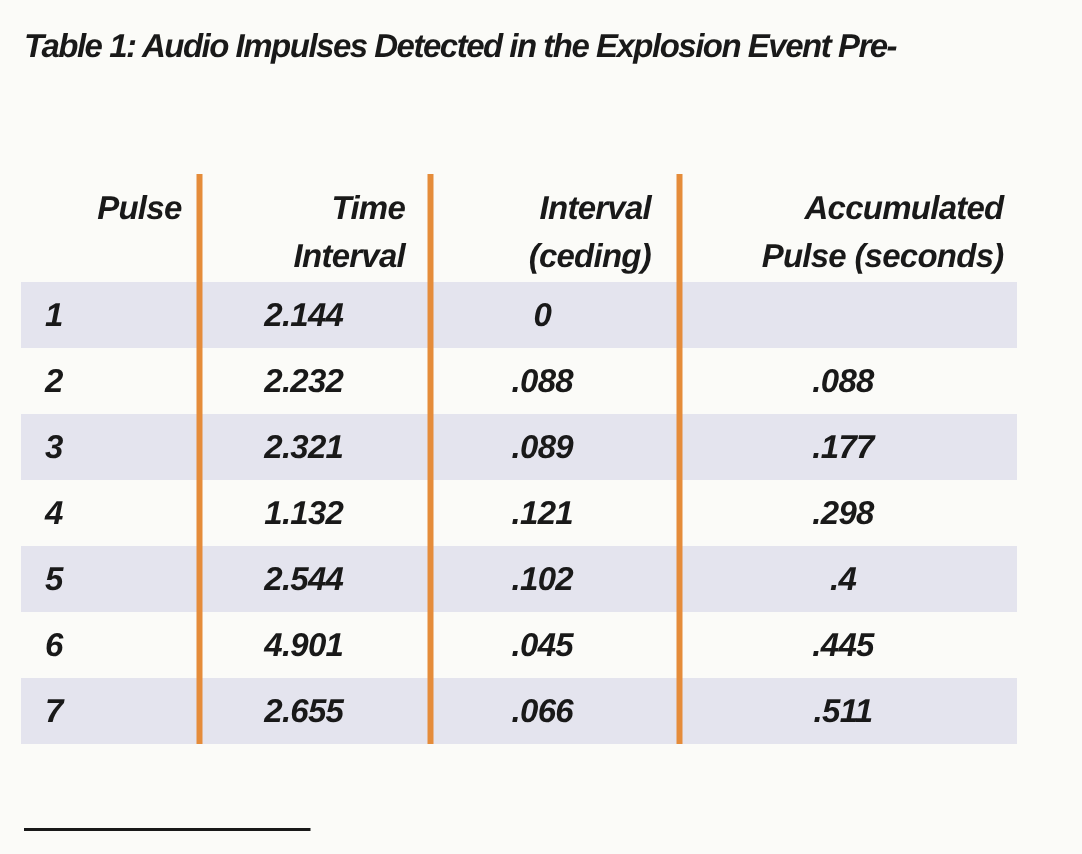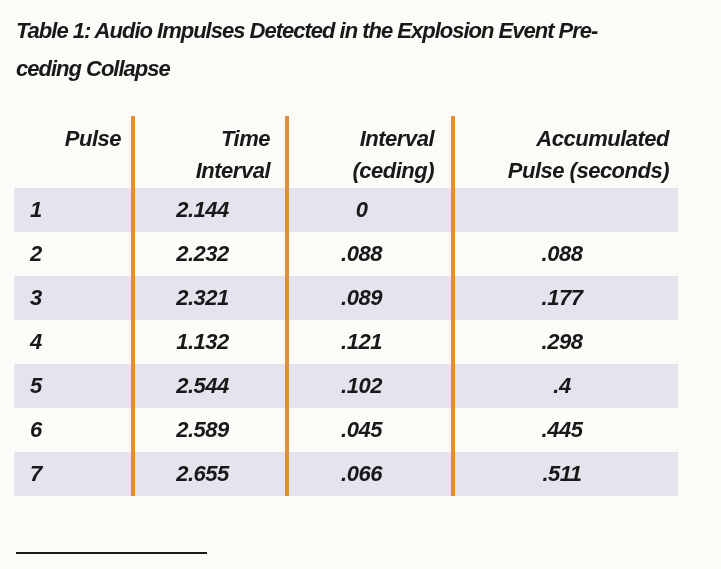--- a/index.html
+++ b/index.html
@@ -70,21 +70,20 @@
     left: 16px; top: 552px;
     width: 191px; height: 2px;
     background: var(--text, #191919);
   }
 </style>
 </head>
 <body>
 
 <div class="caption">
   <div>Table 1: Audio Impulses Detected in the Explosion Event Pre-</div>
-  <div>ceding Collapse</div>
 </div>
 
 <table class="data">
   <colgroup>
     <col class="c-pulse">
       <col class="c-time">
       <col class="c-interval">
       <col class="c-accumulated">
   </colgroup>
   <thead>
@@ -133,21 +132,21 @@
       <td class="d-accumulated">.298</td>
     </tr>
     <tr>
       <td class="sep d-pulse">5</td>
       <td class="sep d-time">2.544</td>
       <td class="sep d-interval">.102</td>
       <td class="d-accumulated">.4</td>
     </tr>
     <tr>
       <td class="sep d-pulse">6</td>
-      <td class="sep d-time">2.589</td>
+      <td class="sep d-time">4.901</td>
       <td class="sep d-interval">.045</td>
       <td class="d-accumulated">.445</td>
     </tr>
     <tr>
       <td class="sep d-pulse">7</td>
       <td class="sep d-time">2.655</td>
       <td class="sep d-interval">.066</td>
       <td class="d-accumulated">.511</td>
     </tr>
   </tbody>

